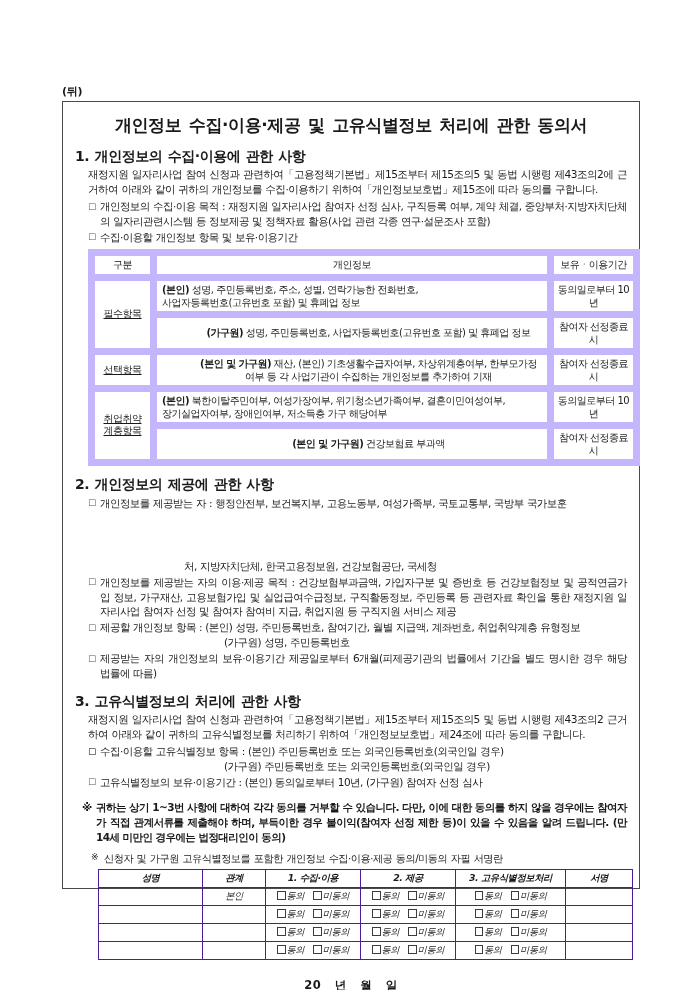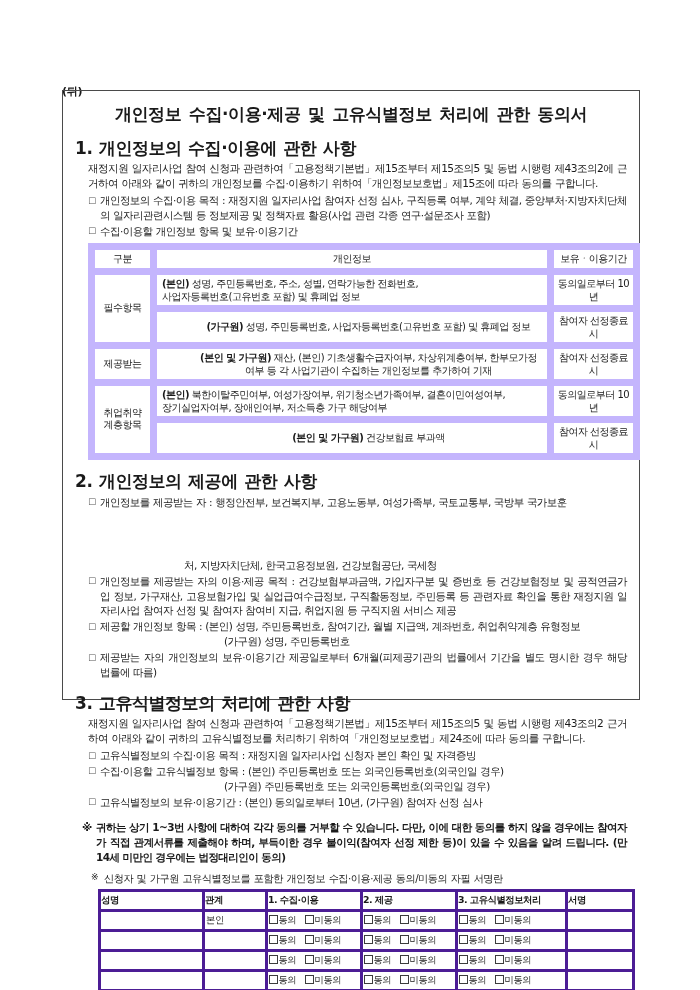--- a/index.html
+++ b/index.html
@@ -24,37 +24,37 @@
     position: absolute;
     left: 62px;
     top: 84px;
     font-size: 11px;
     font-weight: bold;
     letter-spacing: -0.3px;
   }
   .frame {
     position: absolute;
     left: 62px;
-    top: 90px;
+    top: 101px;
     width: 578px;
-    height: 610px;
+    height: 788px;
     border: 1.4px solid #4a4a4a;
     box-sizing: border-box;
     padding: 9px 12px 0 12px;
   }
   .doc-title {
     text-align: center;
     font-size: 17px;
     font-weight: bold;
     letter-spacing: -0.4px;
     margin: 3px 0 11px 0;
     word-spacing: 2px;
   }
   .sec-title {
-    font-size: 17px;
+    font-size: 14px;
     font-weight: bold;
     letter-spacing: -0.45px;
     margin: 0 0 1px 0;
     word-spacing: 1px;
   }
   .sec-body {
     font-size: 10.6px;
     line-height: 1.42;
     letter-spacing: -0.55px;
     text-align: justify;
@@ -114,20 +114,21 @@
   }
   table.info th {
     text-align: center;
     font-weight: normal;
     padding: 2.5px 3px;
   }
   table.info td.cat {
     text-align: center;
     font-weight: normal;
     line-height: 1.25;
+    text-decoration: underline;
   }
   table.info td.det { text-align: left; padding-left: 5px; }
   table.info td.det.ctr { text-align: center; padding-left: 36px; }
   table.info td.per { text-align: center; }
   table.info b { font-weight: bold; }
 
   
   .note {
     font-size: 10.5px;
     line-height: 1.45;
@@ -150,26 +151,27 @@
   .subnote .nm { position: absolute; left: 0; top: 0; font-size: 9px; }
 
   
   table.sign {
     border-collapse: collapse;
     width: 534px;
     margin: 1px 0 0 23px;
     table-layout: fixed;
   }
   table.sign th, table.sign td {
-    border: 3px solid #4c1d95;
+    border: 1px solid #4c1d95;
     font-size: 9.4px;
     letter-spacing: -0.5px;
     height: 15px;
-    text-align: left;
+    text-align: center;
     font-weight: normal;
+    font-style: italic;
   }
   table.sign th { font-weight: bold; padding: 1px 0; height: 15px; }
   .cbset { white-space: nowrap; font-size: 9.3px; letter-spacing: -0.5px; }
   .cbset .cb {
     display: inline-block;
     width: 6.5px;
     height: 6.5px;
     border: 1px solid #3c3c3c;
     margin-right: 1px;
     vertical-align: -0.5px;
@@ -237,21 +239,21 @@
             <td class="per">동의일로부터 10년</td>
           </tr>
           <tr>
             <td class="det ctr">
               <b>(가구원)</b><span> 성명, 주민등록번호, 사업자등록번호(고유번호 포함) 및 휴폐업 정보</span>
             </td>
             <td class="per">참여자 선정종료시</td>
           </tr>
 
           <tr>
-            <td class="cat">제공받는</td>
+            <td class="cat">선택항목</td>
             <td class="det ctr">
               <b>(본인 및 가구원)</b><span style="white-space:pre-line"> 재산, (본인) 기초생활수급자여부, 차상위계층여부, 한부모가정
 여부 등 각 사업기관이 수집하는 개인정보를 추가하여 기재</span>
             </td>
             <td class="per">참여자 선정종료시</td>
           </tr>
 
           <tr>
             <td class="cat" rowspan="2"><span style="white-space:pre-line">취업취약
 계층항목</span></td>
@@ -294,21 +296,20 @@
         </li>
       </ul>
     </div>
 
     <div class="sec-block" style="margin-top:12px">
       <div class="sec-title">3. 고유식별정보의 처리에 관한 사항</div>
       <div class="sec-body">재정지원 일자리사업 참여 신청과 관련하여「고용정책기본법」제15조부터 제15조의5 및 동법 시행령 제43조의2 근거하여 아래와 같이 귀하의 고유식별정보를 처리하기 위하여「개인정보보호법」제24조에 따라 동의를 구합니다.</div>
       <ul class="bullets">
         <li>
           <span class="bx">□</span>
-          <span>고유식별정보의 수집·이용 목적 : 재정지원 일자리사업 신청자 본인 확인 및 자격증빙</span>
         </li>
         <li>
           <span class="bx">□</span>
           <span>수집·이용할 고유식별정보 항목 : (본인) 주민등록번호 또는 외국인등록번호(외국인일 경우)</span>
           <span class="ind2">(가구원) 주민등록번호 또는 외국인등록번호(외국인일 경우)</span>
         </li>
         <li>
           <span class="bx">□</span>
           <span>고유식별정보의 보유·이용기간 : (본인) 동의일로부터 10년, (가구원) 참여자 선정 심사</span>
         </li>

